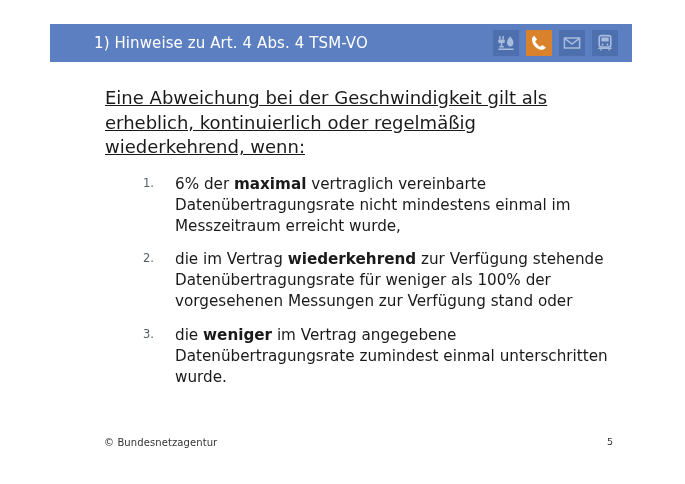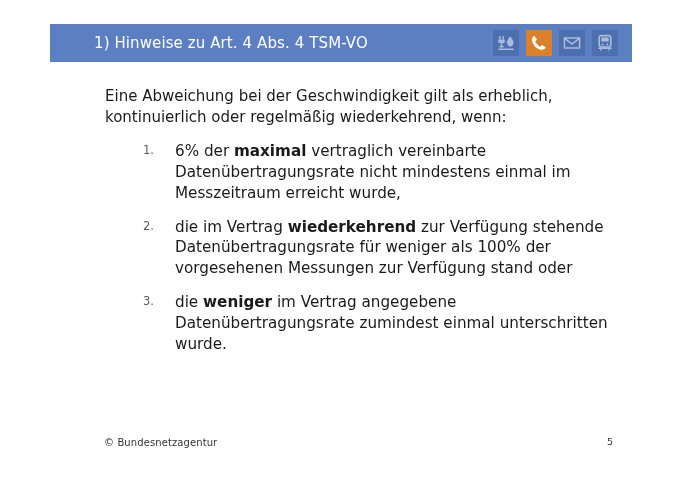--- a/index.html
+++ b/index.html
@@ -80,23 +80,24 @@
   .body-wrap {
     position: absolute;
     left: 0;
     top: 86px;
     width: 685px;
   }
 
   .lead {
     margin: 0 0 14px 105px;
     width: 500px;
-    font-size: 15px;
+    font-size: 18px;
     line-height: 1.37;
     color: #1a1a1a;
+    text-decoration: underline;
   }
 
   ol.items {
     margin: 0;
     padding: 0;
     list-style: none;
     width: 470px;
     margin-left: 143px;
   }
 

